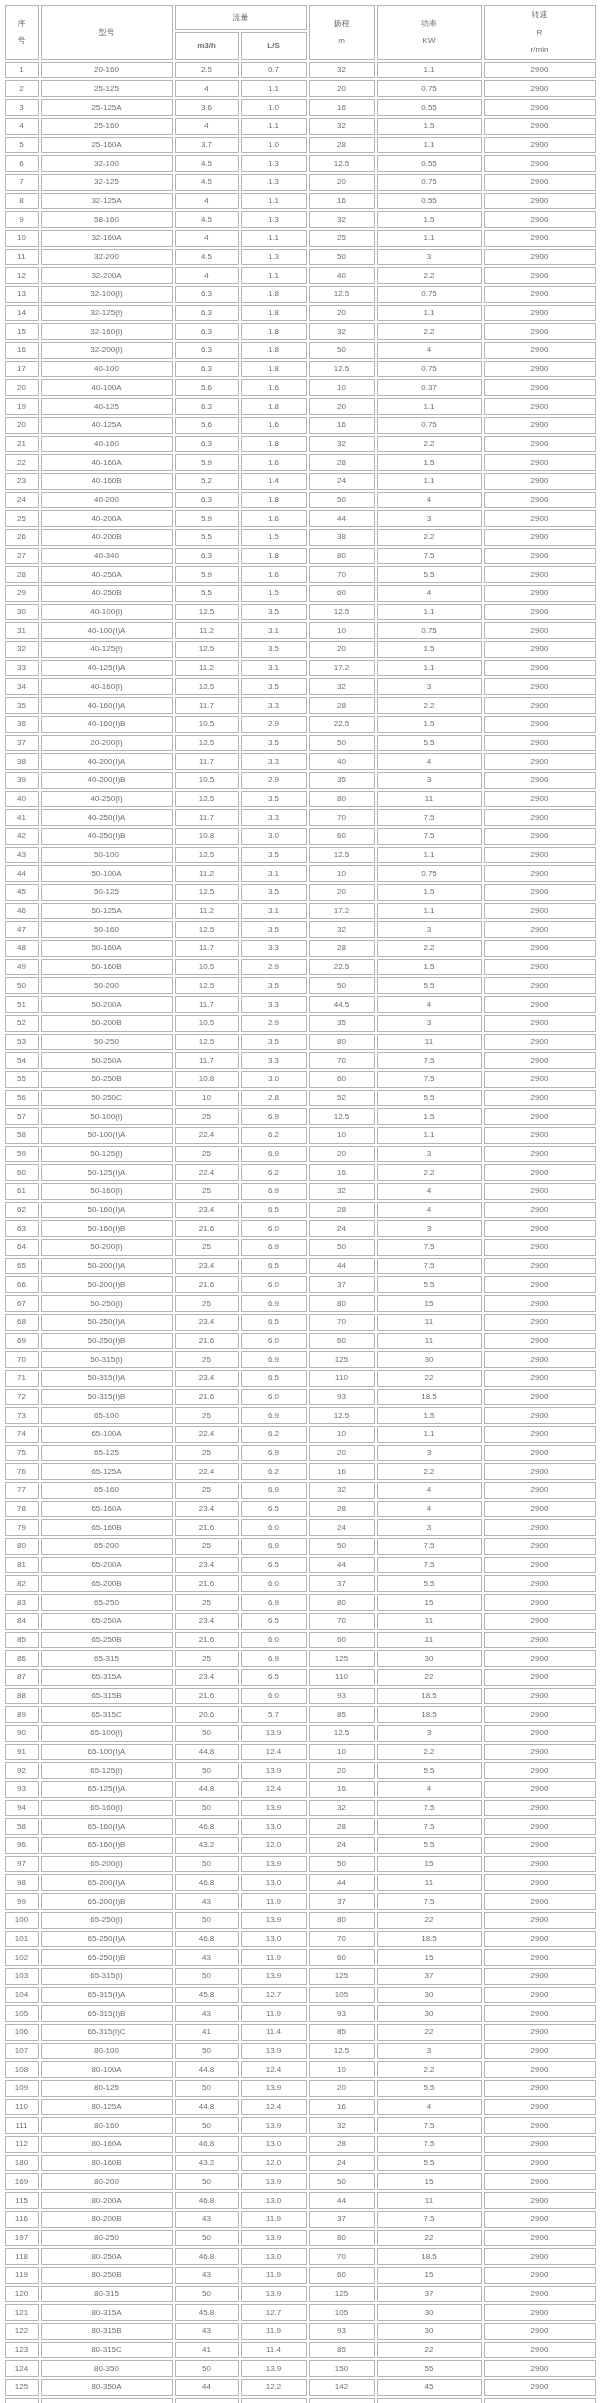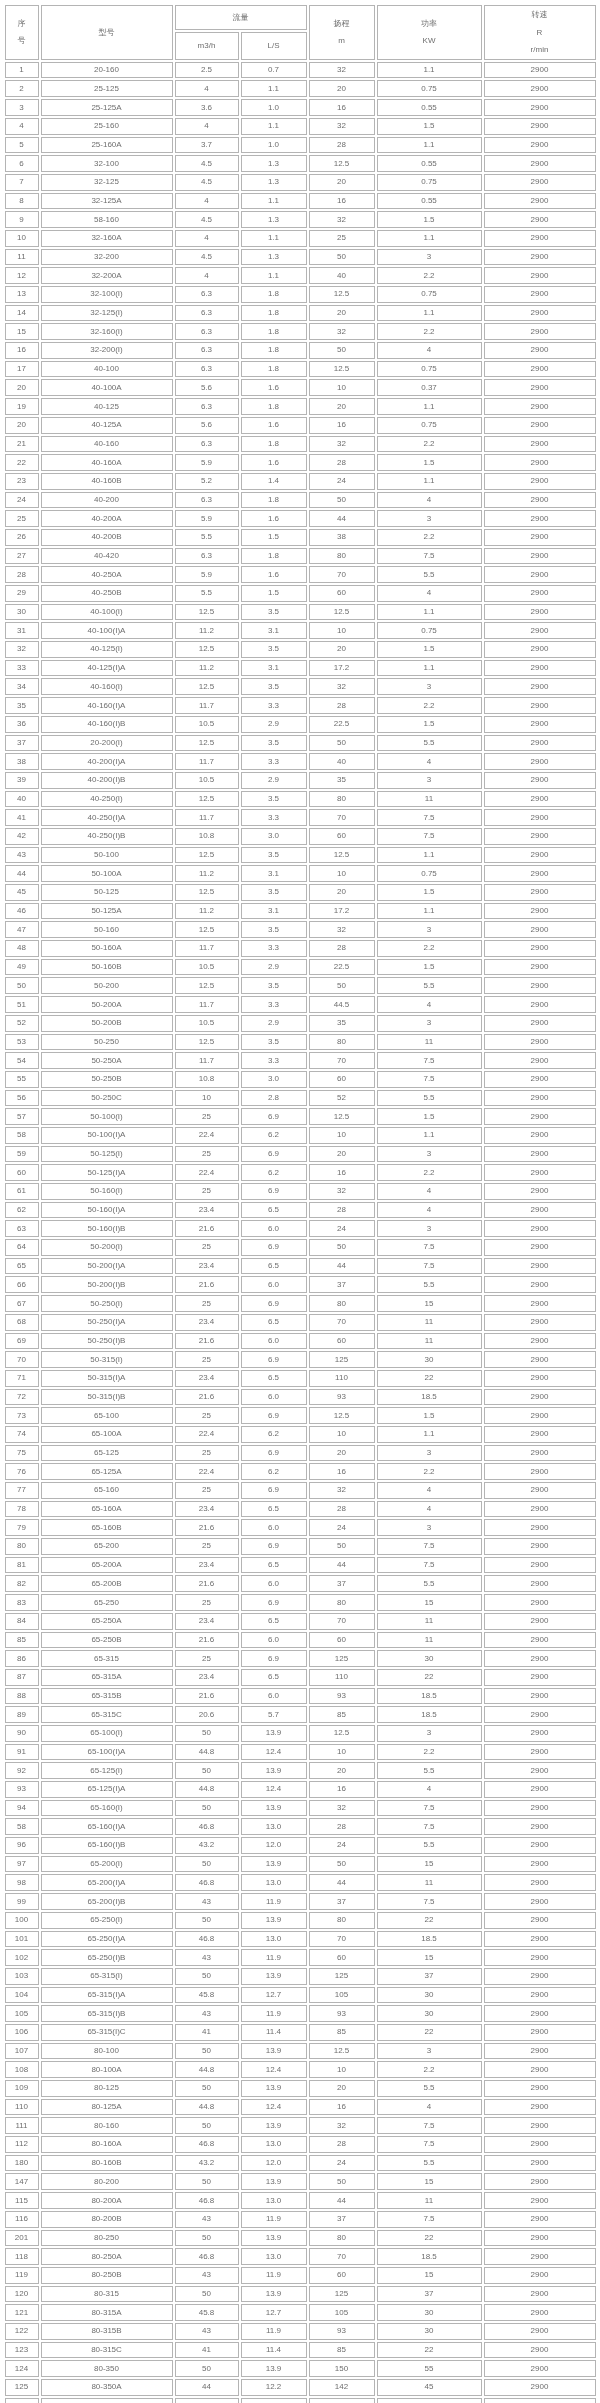--- a/index.html
+++ b/index.html
@@ -39,20 +39,21 @@
     white-space: pre-line;
     line-height: 2.2;
     border-bottom: 2px solid #9a9a9a;
   }
   thead th.flow-group {
     border-bottom: 1px solid #b4b4b4;
     height: 24px;
   }
   thead tr.sub th {
     height: 26px;
+    font-weight: bold;
   }
   tbody td {
     height: 16.7px;
     line-height: 1;
   }
   tbody tr.partial td {
     border-bottom: none;
   }
 </style>
 </head>
@@ -318,21 +319,21 @@
           <td>26</td>
           <td>40-200B</td>
           <td>5.5</td>
           <td>1.5</td>
           <td>38</td>
           <td>2.2</td>
           <td>2900</td>
         </tr>
         <tr>
           <td>27</td>
-          <td>40-420</td>
+          <td>40-340</td>
           <td>6.3</td>
           <td>1.8</td>
           <td>80</td>
           <td>7.5</td>
           <td>2900</td>
         </tr>
         <tr>
           <td>28</td>
           <td>40-250A</td>
           <td>5.9</td>
@@ -1100,21 +1101,21 @@
         <tr>
           <td>180</td>
           <td>80-160B</td>
           <td>43.2</td>
           <td>12.0</td>
           <td>24</td>
           <td>5.5</td>
           <td>2900</td>
         </tr>
         <tr>
-          <td>147</td>
+          <td>169</td>
           <td>80-200</td>
           <td>50</td>
           <td>13.9</td>
           <td>50</td>
           <td>15</td>
           <td>2900</td>
         </tr>
         <tr>
           <td>115</td>
           <td>80-200A</td>
@@ -1127,21 +1128,21 @@
         <tr>
           <td>116</td>
           <td>80-200B</td>
           <td>43</td>
           <td>11.9</td>
           <td>37</td>
           <td>7.5</td>
           <td>2900</td>
         </tr>
         <tr>
-          <td>201</td>
+          <td>197</td>
           <td>80-250</td>
           <td>50</td>
           <td>13.9</td>
           <td>80</td>
           <td>22</td>
           <td>2900</td>
         </tr>
         <tr>
           <td>118</td>
           <td>80-250A</td>

